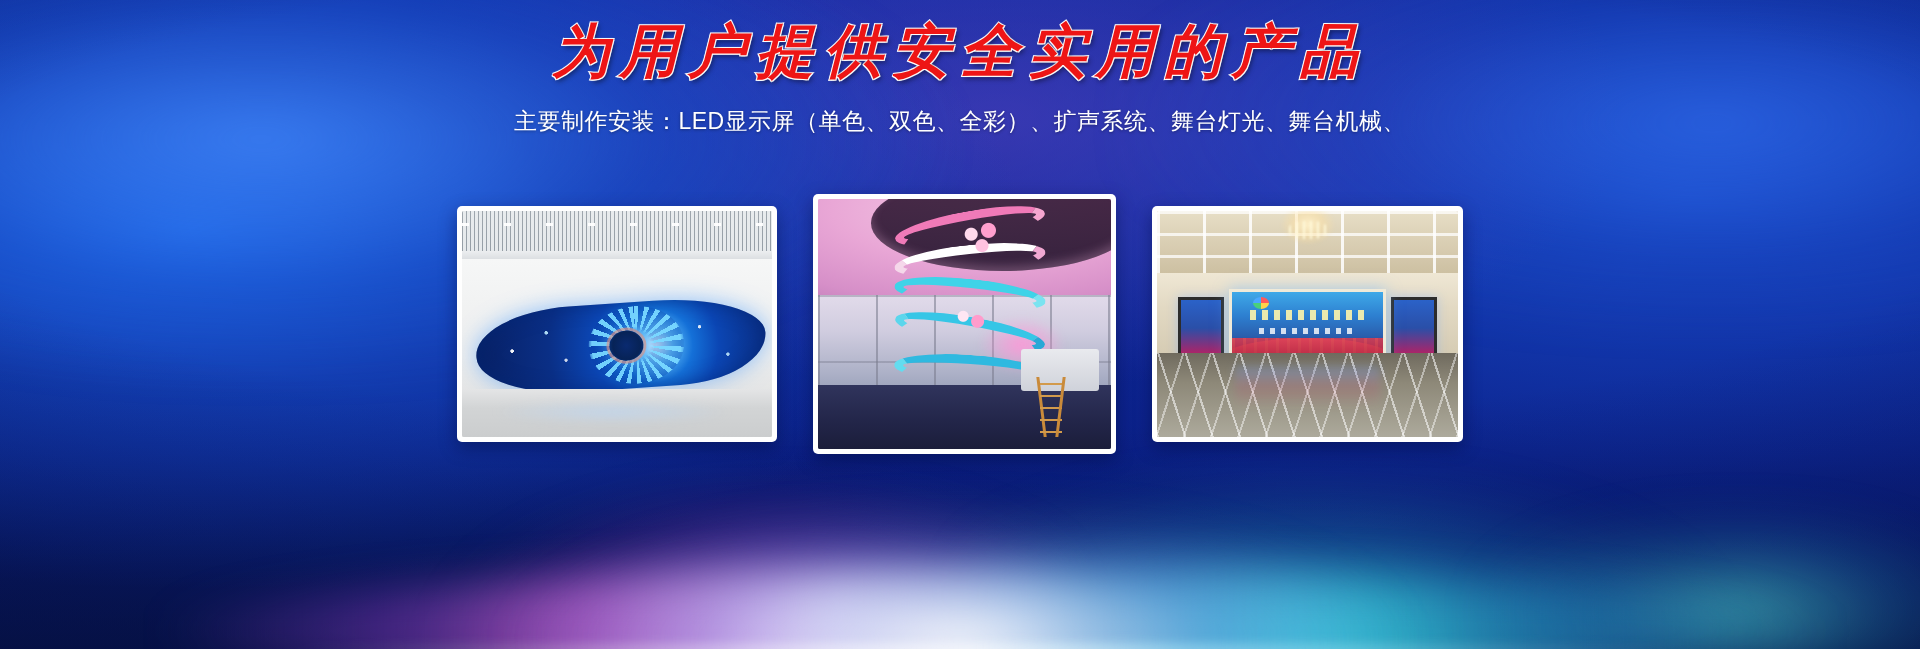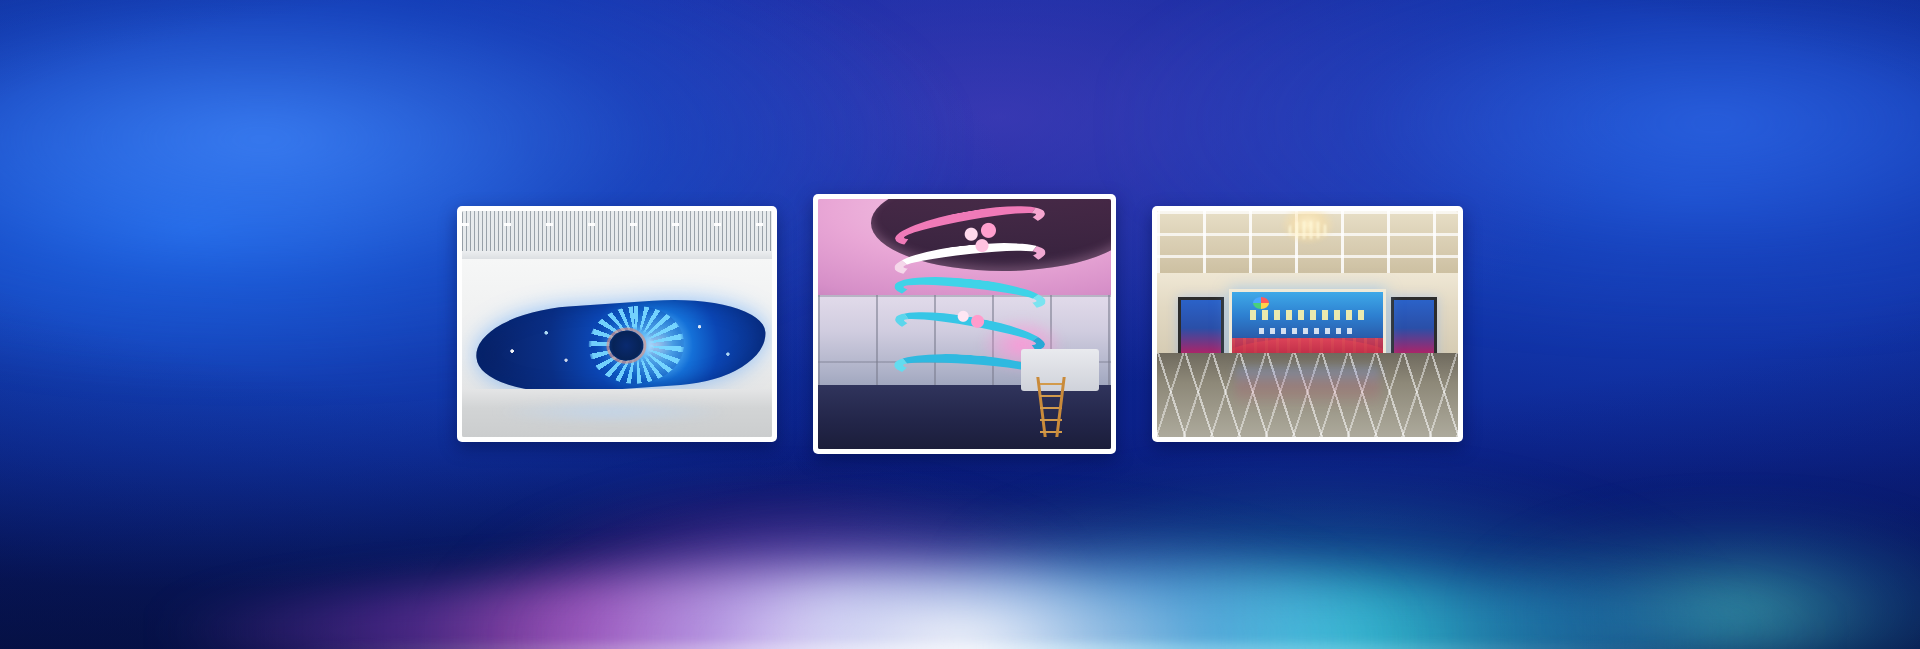--- a/index.html
+++ b/index.html
@@ -381,22 +381,24 @@
     <div class="glow-magenta"></div>
     <div class="glow-teal"></div>
     <div class="glow-teal2"></div>
     <div class="glow-sweep"></div>
     <div class="glow-core"></div>
     <div class="glow-line"></div>
   </div>
 
   <div class="content">
 
+    <div class="headline">为用户提供安全实用的产品</div>
 
     <div class="subtitle">
+      <span class="subtitle-line">主要制作安装：LED显示屏（单色、双色、全彩）、扩声系统、舞台灯光、舞台机械、</span>
     </div>
 
     <div class="gallery">
 
       <div class="photo photo-1">
         <div class="frame p1">
           <div class="ceiling"></div>
           <div class="ceiling2"></div>
           <div class="wall"></div>
           <div class="eye"></div>

